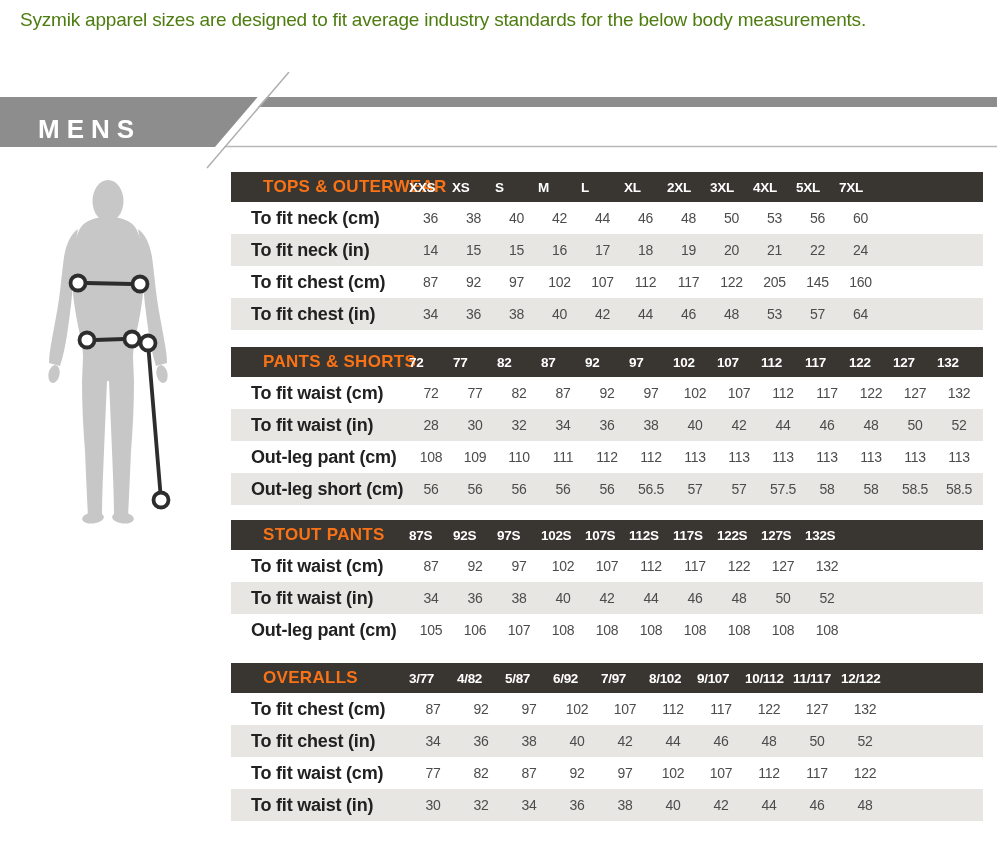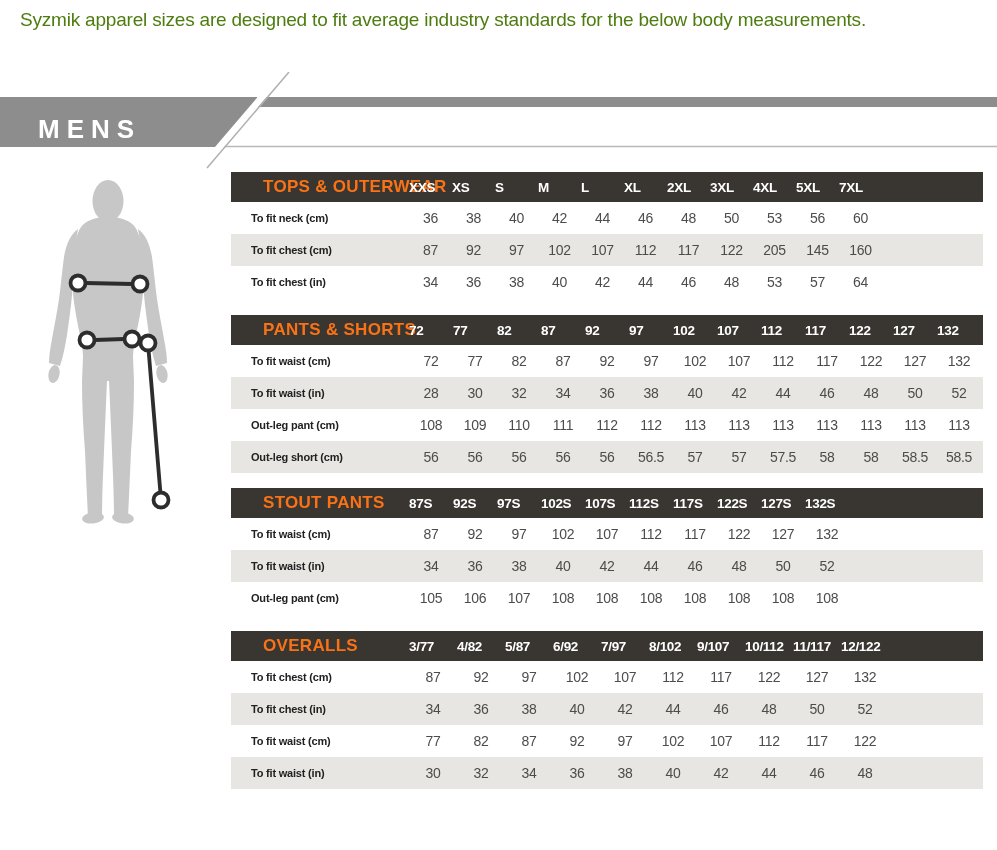--- a/index.html
+++ b/index.html
@@ -46,21 +46,21 @@
   }
   th.size {
     text-align:left; color:#ffffff; font-size:13.5px; font-weight:bold;
     letter-spacing:-0.3px; white-space:nowrap;
   }
   tbody tr { height:32px; }
   tbody tr:nth-child(odd)  { background:#ffffff; }
   tbody tr:nth-child(even) { background:#e8e6e3; }
   td.lbl {
     text-align:left; padding-left:20px; color:#212121;
-    font-size:11px; font-weight:bold; letter-spacing:-0.2px; white-space:nowrap;
+    font-size:18px; font-weight:bold; letter-spacing:-0.2px; white-space:nowrap;
   }
   td.val {
     text-align:center; color:#4c4c4c; font-size:14px; letter-spacing:-0.3px;
     white-space:nowrap;
   }
 </style>
 </head>
 <body>
 
 <div class="intro">
@@ -158,20 +158,35 @@
           <td class="val">44</td>
           <td class="val">46</td>
           <td class="val">48</td>
           <td class="val">50</td>
           <td class="val">53</td>
           <td class="val">56</td>
           <td class="val">60</td>
           <td class="fill"></td>
         </tr>
         <tr>
+          <td class="lbl">To fit neck (in)</td>
+          <td class="val">14</td>
+          <td class="val">15</td>
+          <td class="val">15</td>
+          <td class="val">16</td>
+          <td class="val">17</td>
+          <td class="val">18</td>
+          <td class="val">19</td>
+          <td class="val">20</td>
+          <td class="val">21</td>
+          <td class="val">22</td>
+          <td class="val">24</td>
+          <td class="fill"></td>
+        </tr>
+        <tr>
           <td class="lbl">To fit chest (cm)</td>
           <td class="val">87</td>
           <td class="val">92</td>
           <td class="val">97</td>
           <td class="val">102</td>
           <td class="val">107</td>
           <td class="val">112</td>
           <td class="val">117</td>
           <td class="val">122</td>
           <td class="val">205</td>

